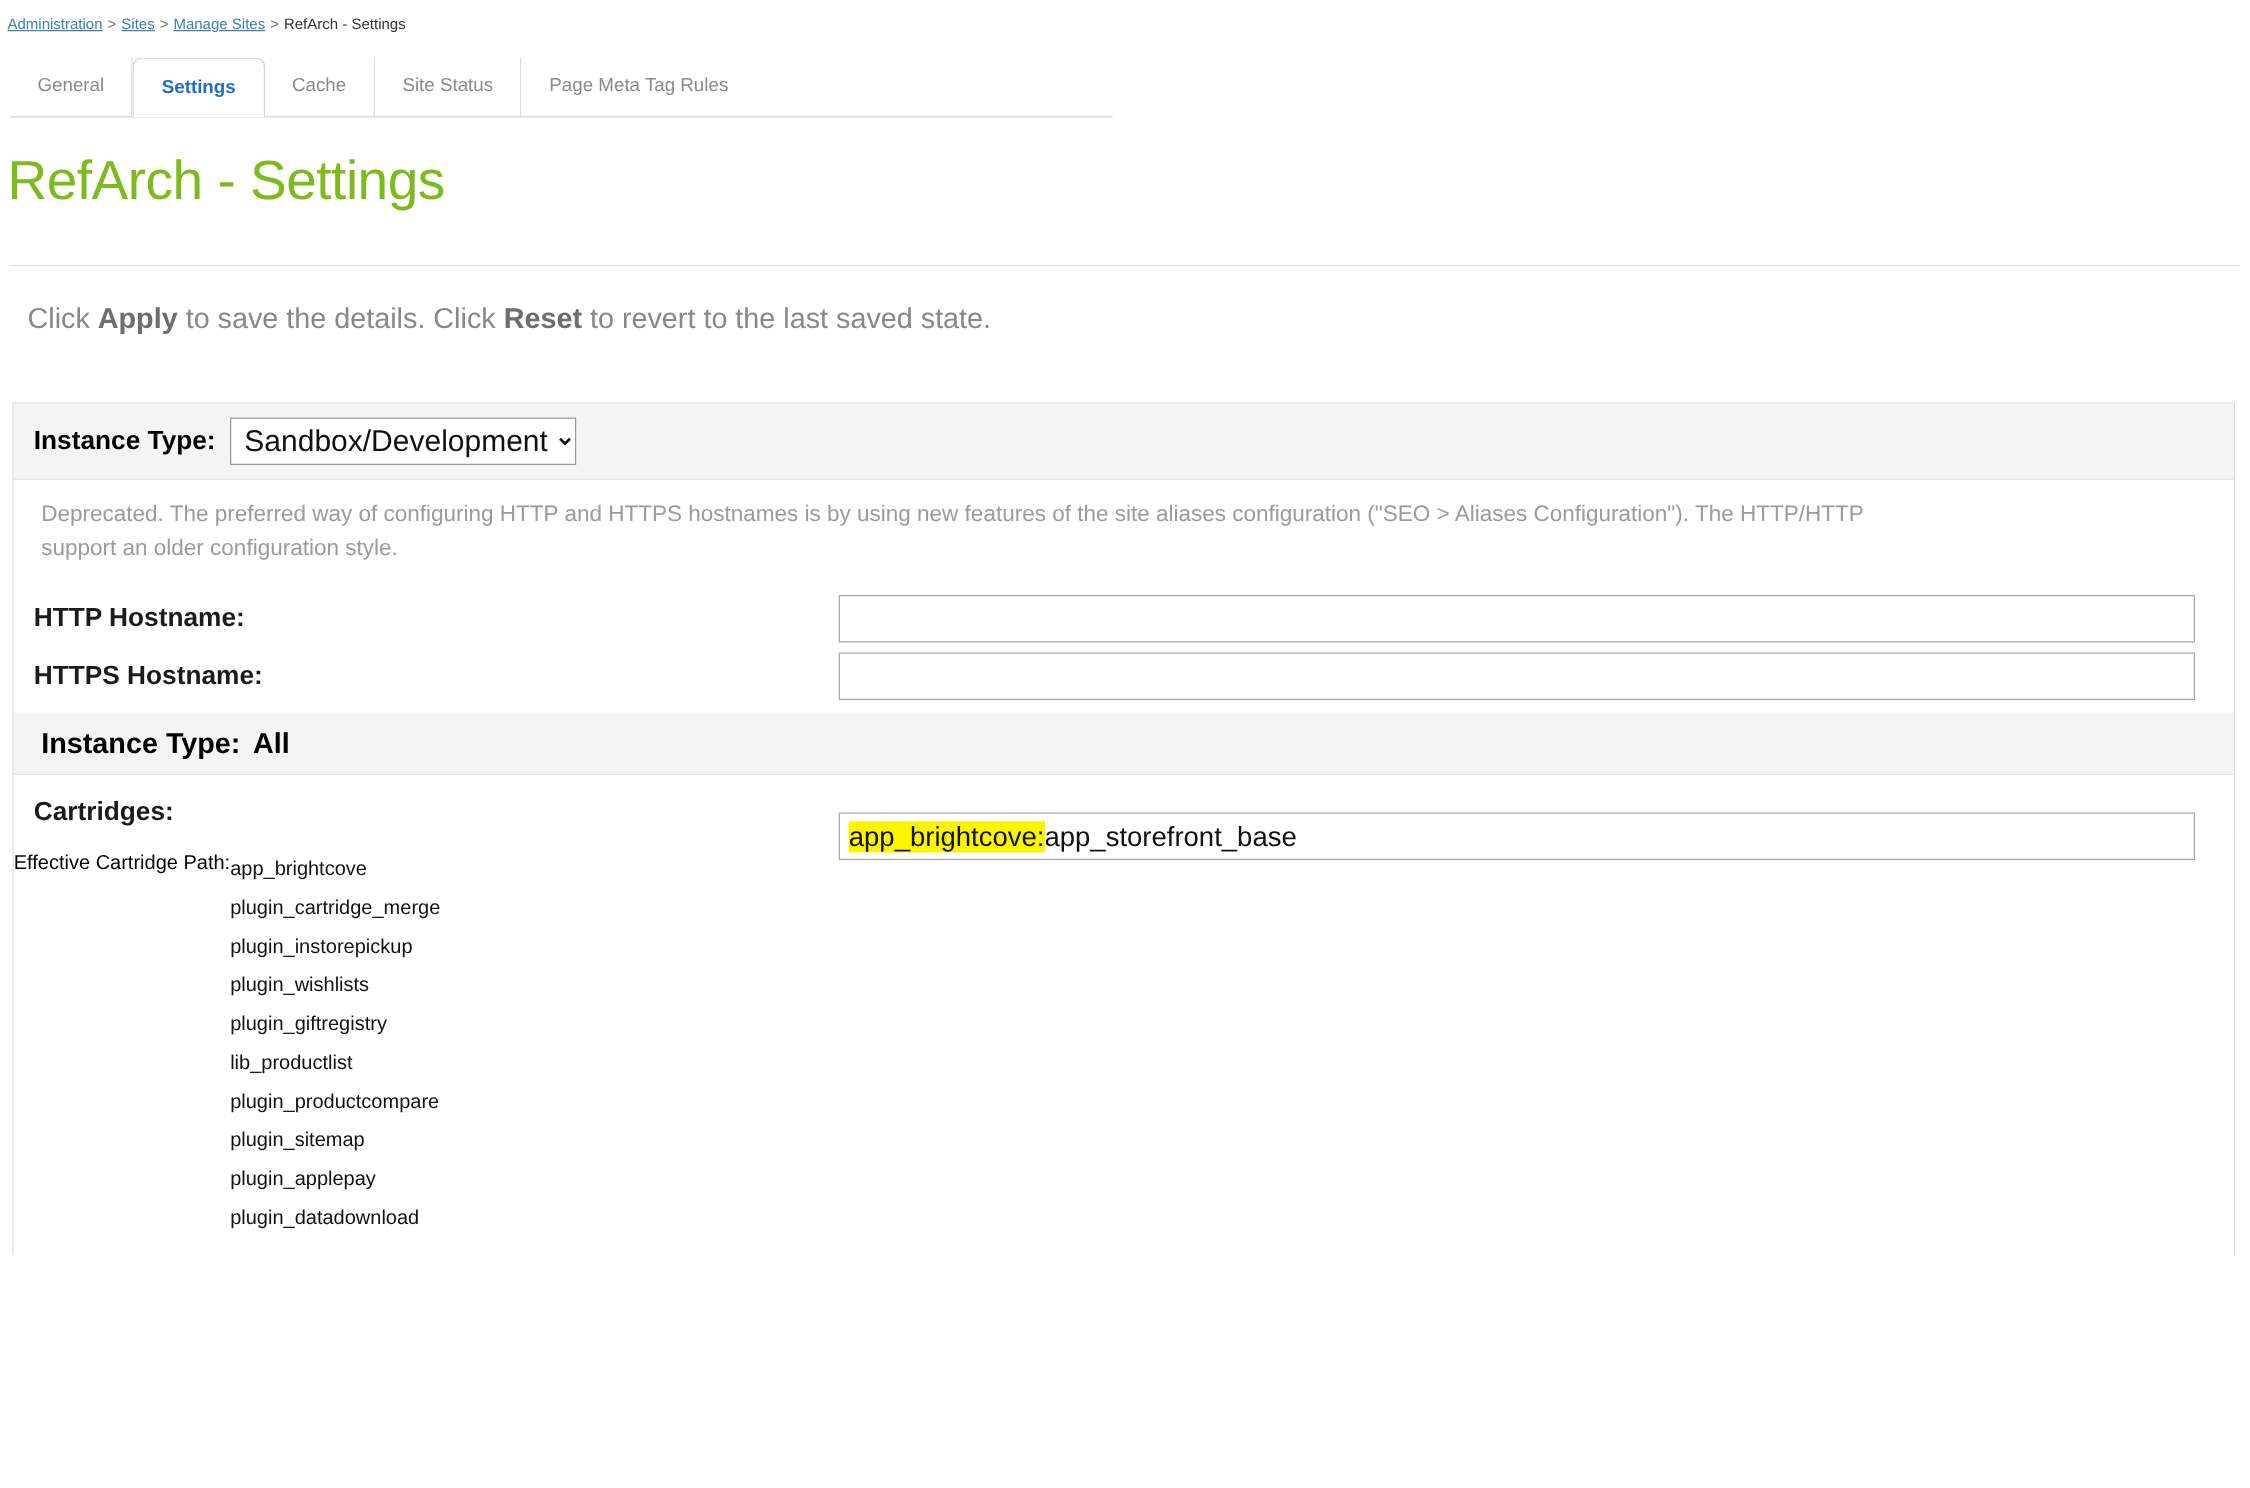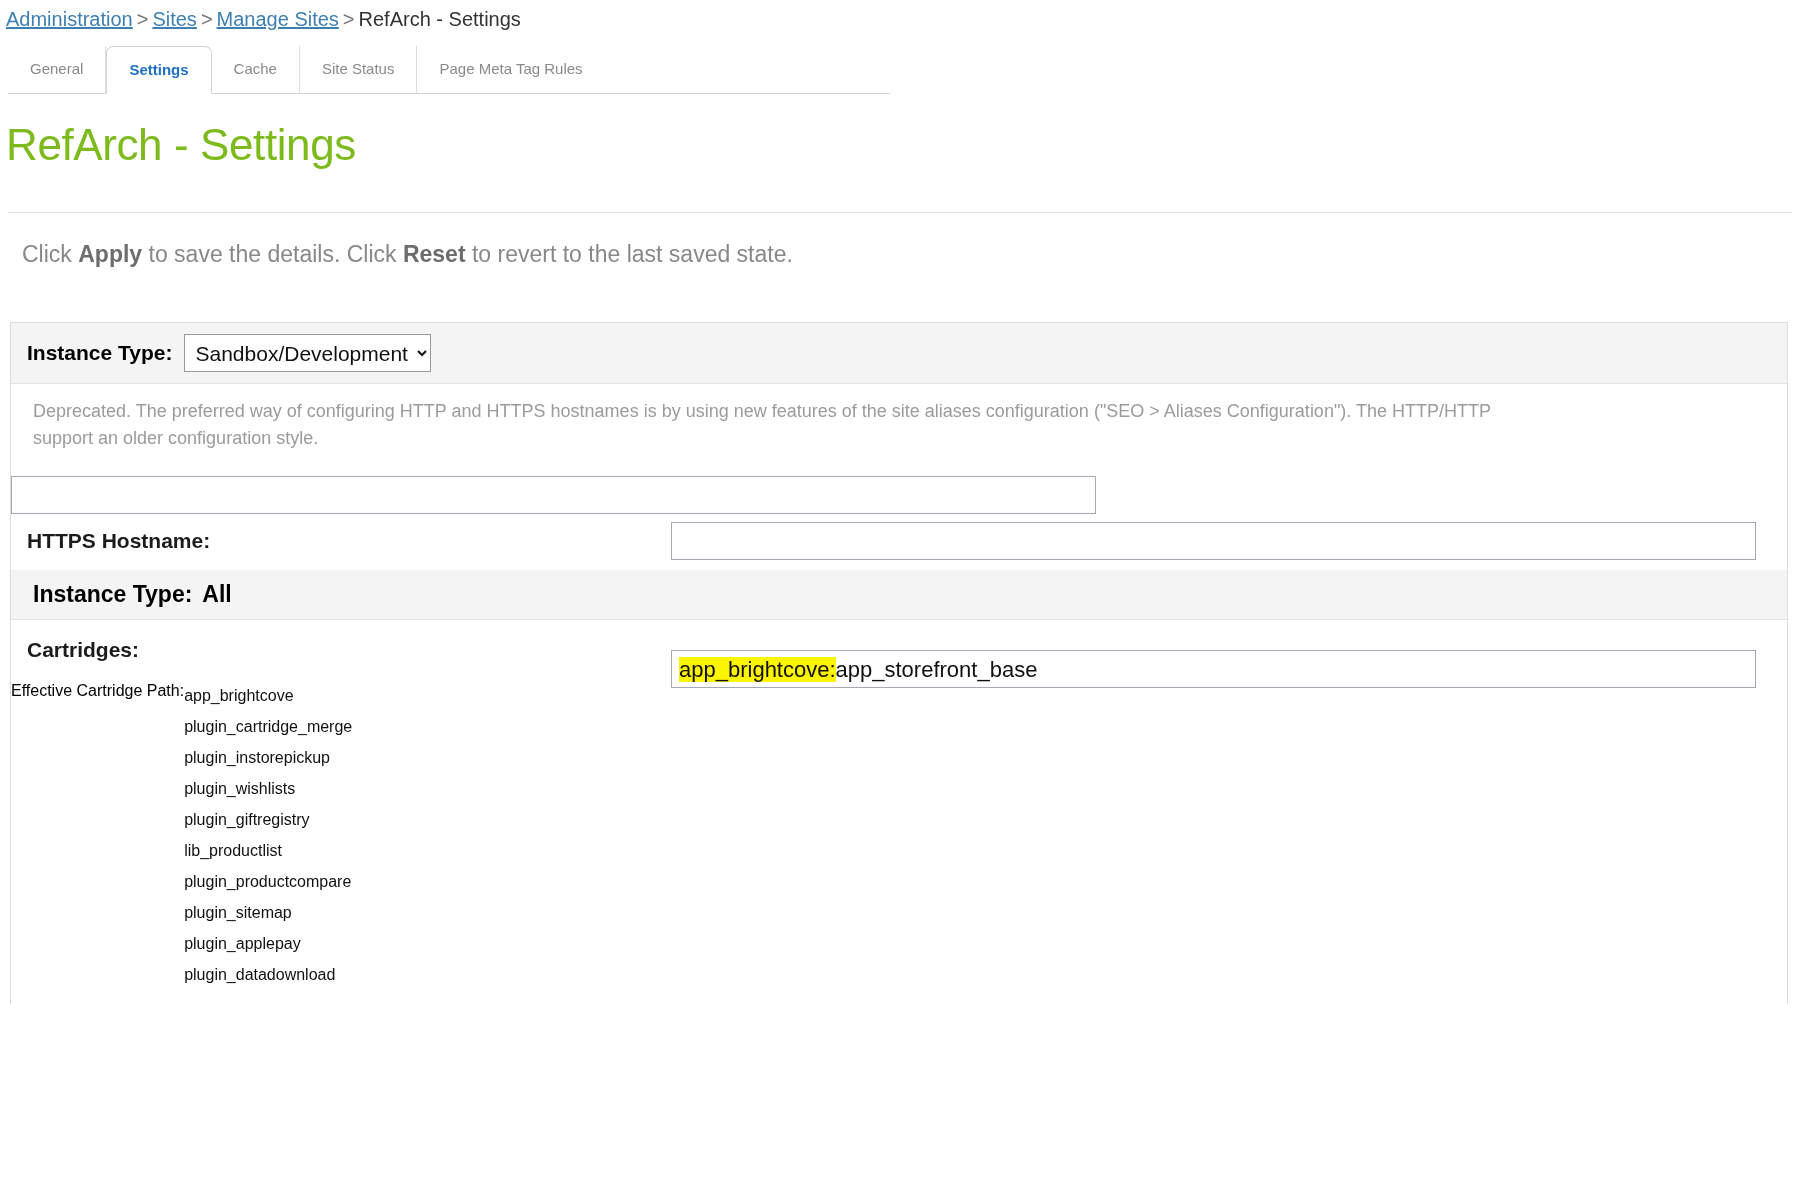--- a/index.html
+++ b/index.html
@@ -13,21 +13,21 @@
     width: 1800px;
     height: 1190px;
     overflow: hidden;
     color: #000;
     -webkit-font-smoothing: antialiased;
   }
 
   
   .breadcrumb {
     padding: 8px 0 0 6px;
-    font-size: 20px;
+    font-size: 12px;
     line-height: 22px;
     white-space: nowrap;
     color: #555;
   }
   .breadcrumb a {
     color: #3c7fb1;
     text-decoration: underline;
   }
   .breadcrumb .sep {
     color: #777;
@@ -133,21 +133,21 @@
 
   .instance-row { padding: 11px 0 11px 0; }
   .instance-label {
     font-size: 21px;
     font-weight: bold;
     padding-left: 16px;
     margin-right: 12px;
   }
   select.instance-select {
     font-family: "Liberation Sans", sans-serif;
-    font-size: 21px;
+    font-size: 24px;
     padding: 3px 6px;
     border: 1px solid #9a9a9a;
     background: #fff;
     color: #111;
     height: 38px;
     box-sizing: border-box;
   }
 
   .deprecated {
     color: #9b9b9b;
@@ -246,20 +246,21 @@
       <option selected="">Sandbox/Development</option>
     </select>
   </div>
 
   <div class="deprecated">
     <div>Deprecated. The preferred way of configuring HTTP and HTTPS hostnames is by using new features of the site aliases configuration ("SEO &gt; Aliases Configuration"). The HTTP/HTTP</div>
     <div>support an older configuration style.</div>
   </div>
 
   <div class="row field-row">
+    <span class="label">HTTP Hostname:</span>
     <span class="value">
       <input class="text-field" type="text" value="" style="">
     </span>
   </div>
 
   <div class="row field-row" style="padding-bottom:8px;">
     <span class="label">HTTPS Hostname:</span>
     <span class="value">
       <input class="text-field" type="text" value="" style="">
     </span>

